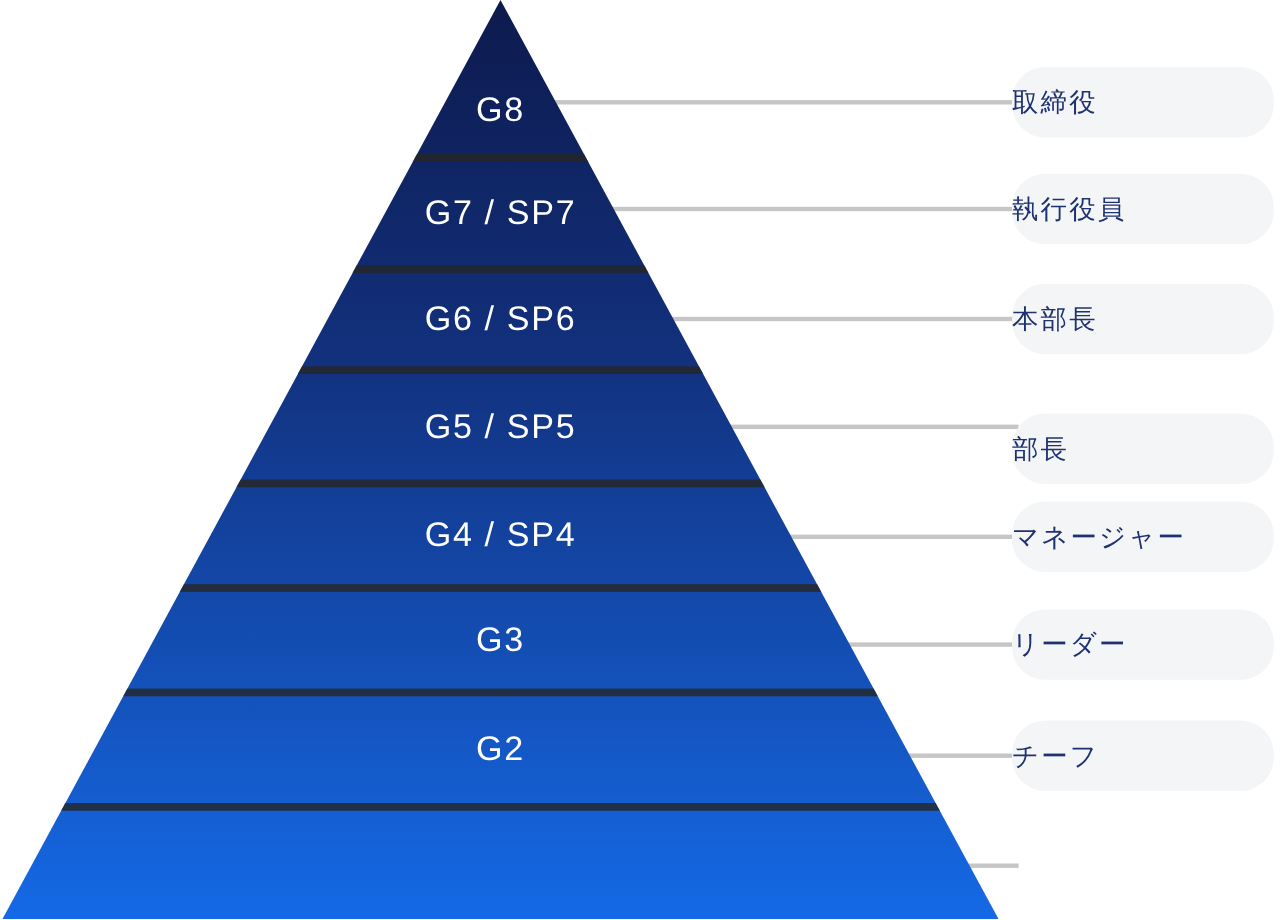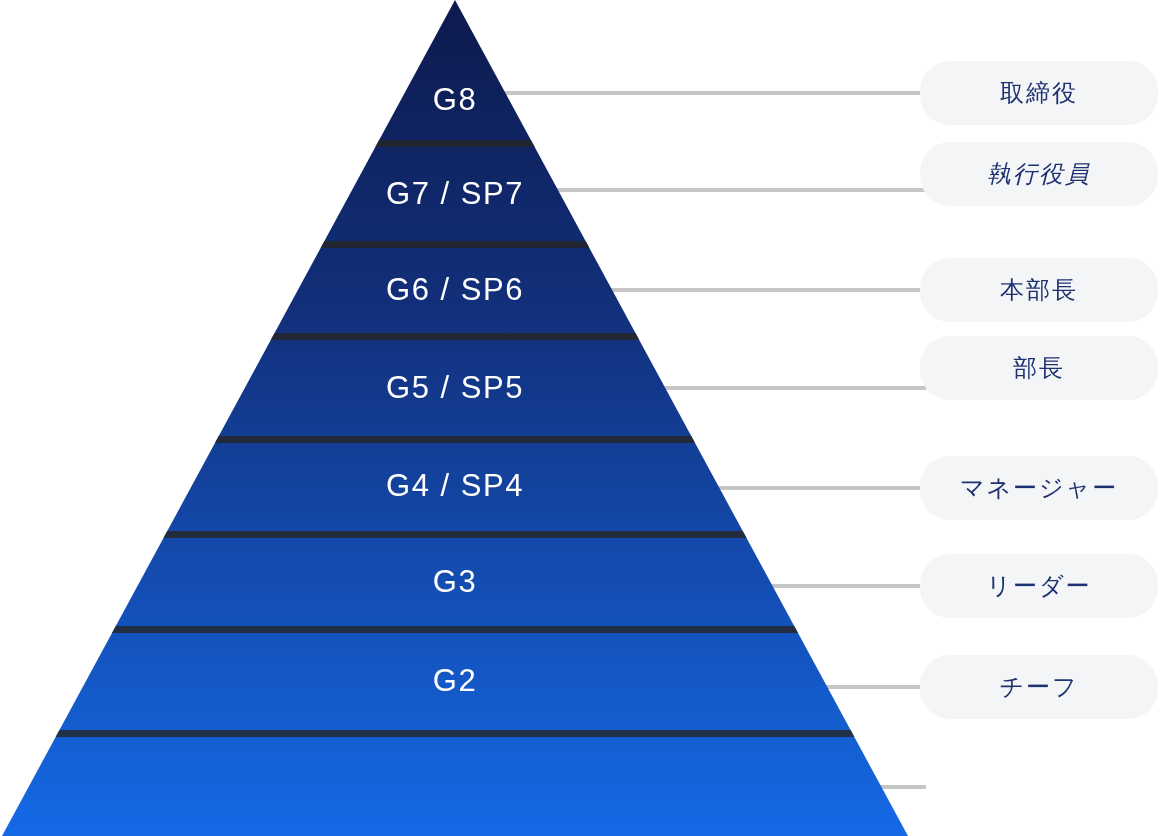--- a/index.html
+++ b/index.html
@@ -42,21 +42,21 @@
     font-weight:500;
     letter-spacing:1.5px;
     line-height:36px;
   }
   
   .pill{
     position:absolute;
     left:920px;width:238px;height:64px;
     background:#f4f5f6;
     border-radius:30px;
-    display:flex;align-items:center;justify-content:center;
+    display:flex;align-items:center;justify-content:flex-start;
     z-index:3;
   }
   .pill span{
     color:#1e3272;
     font-size:24px;
     font-weight:500;
     letter-spacing:2px;
   }
 </style>
 </head>
@@ -88,27 +88,27 @@
     <div class="separator" style="top:333px;"></div>
     <div class="separator" style="top:436px;"></div>
     <div class="separator" style="top:531px;"></div>
     <div class="separator" style="top:626px;"></div>
     <div class="separator" style="top:730px;"></div>
   </div>
 
   <div class="pill" style="top:61px;">
     <span>取締役</span>
   </div>
-  <div class="pill" style="top:142px;font-style:italic;">
+  <div class="pill" style="top:158px;">
     <span>執行役員</span>
   </div>
   <div class="pill" style="top:258px;">
     <span>本部長</span>
   </div>
-  <div class="pill" style="top:336px;">
+  <div class="pill" style="top:376px;">
     <span>部長</span>
   </div>
   <div class="pill" style="top:456px;">
     <span>マネージャー</span>
   </div>
   <div class="pill" style="top:554px;">
     <span>リーダー</span>
   </div>
   <div class="pill" style="top:655px;">
     <span>チーフ</span>

